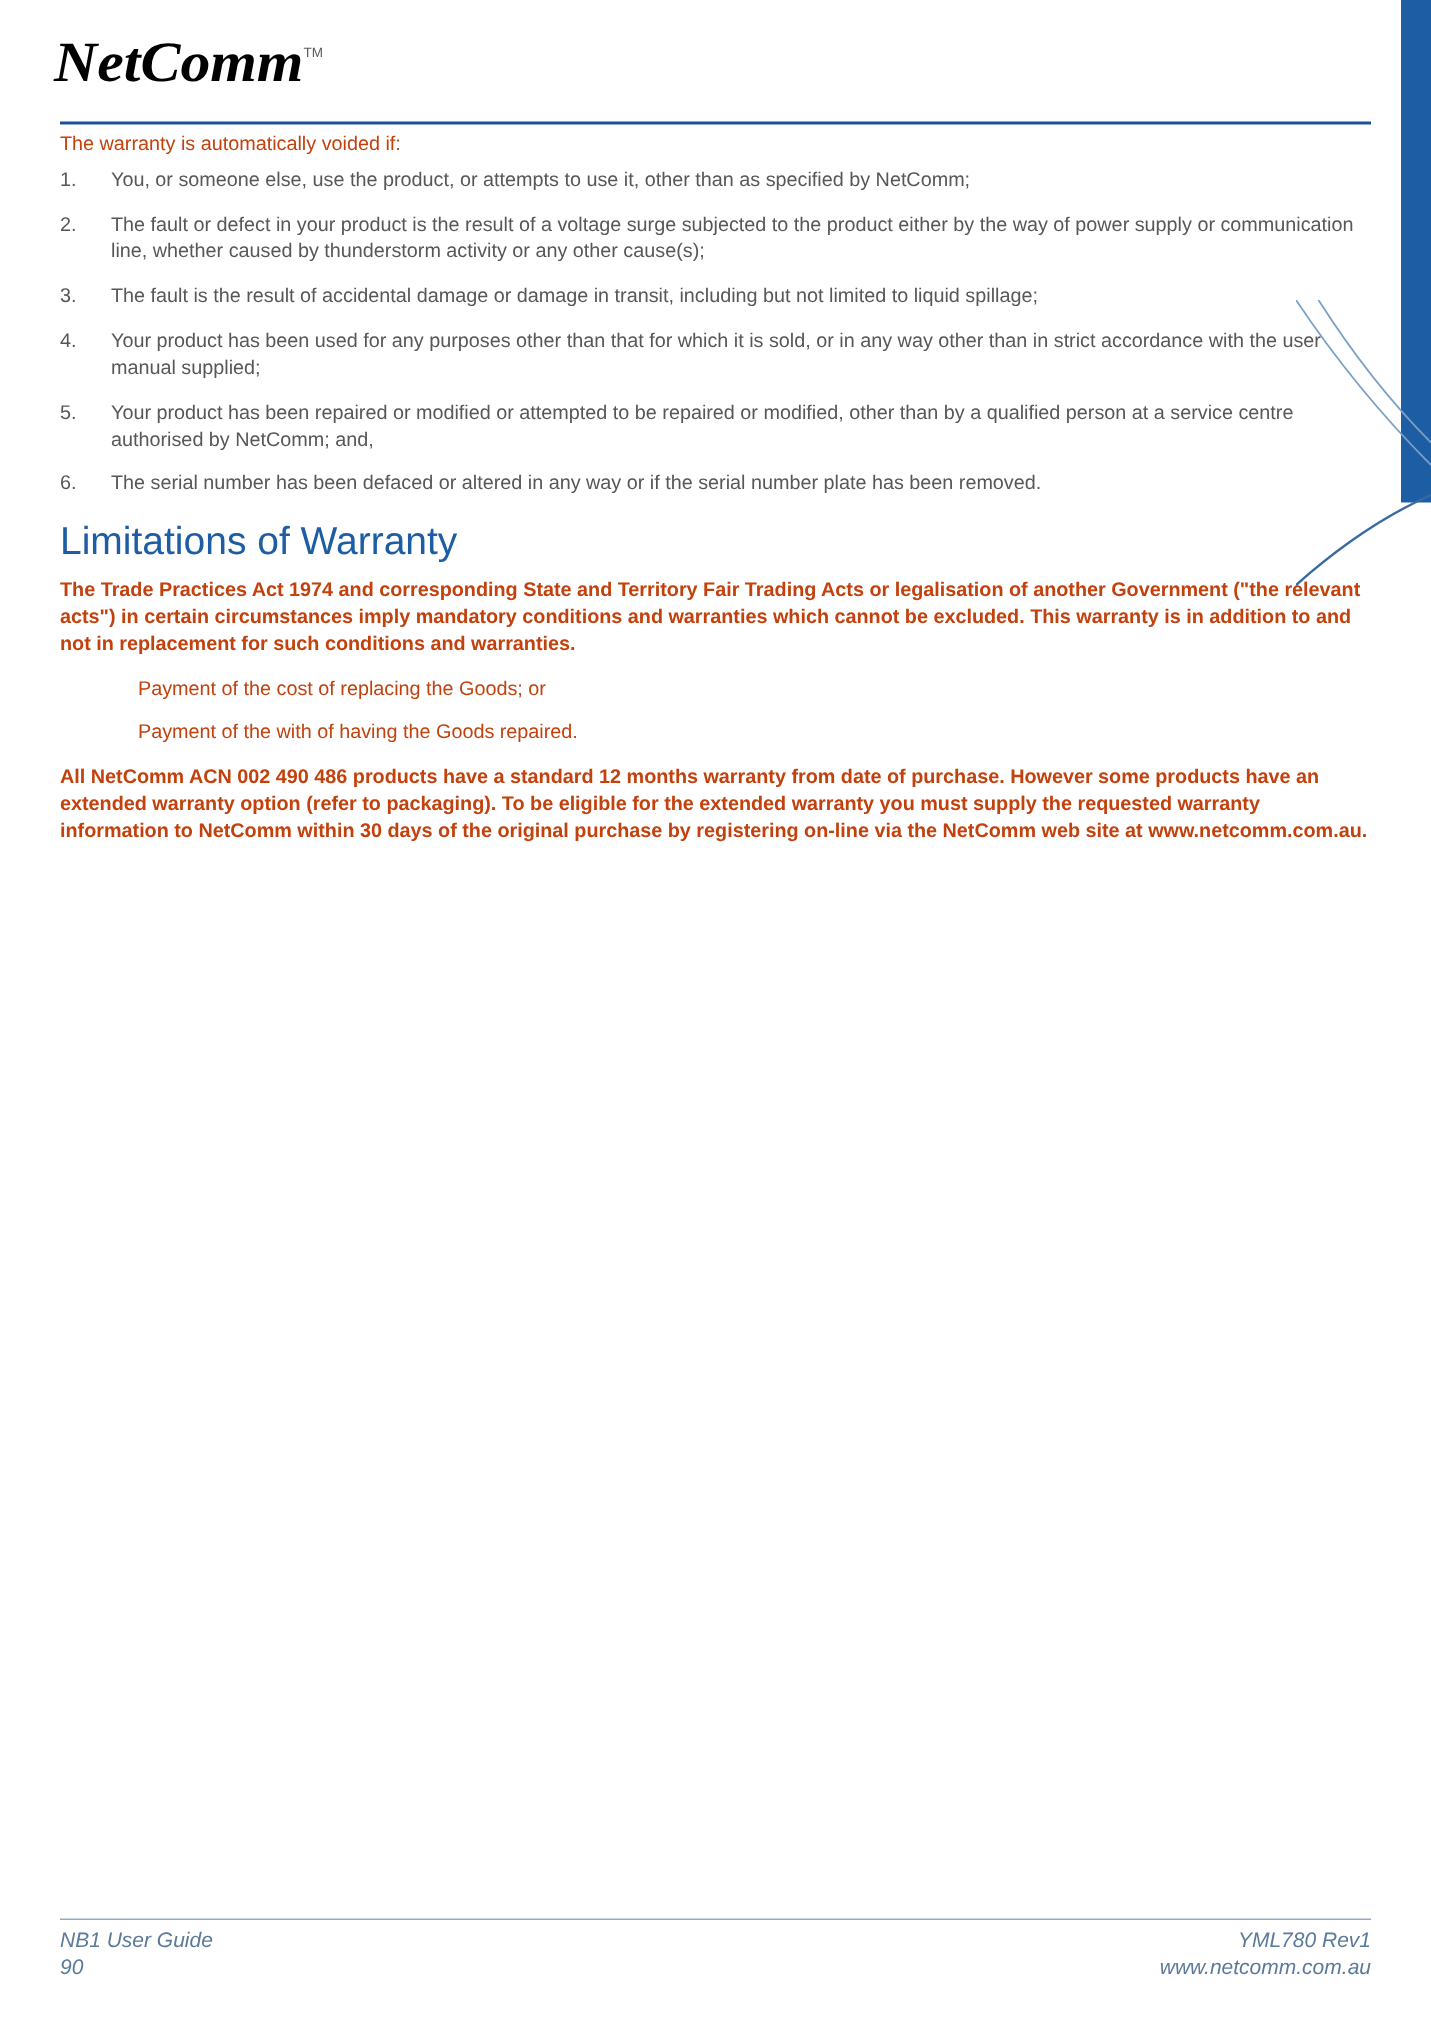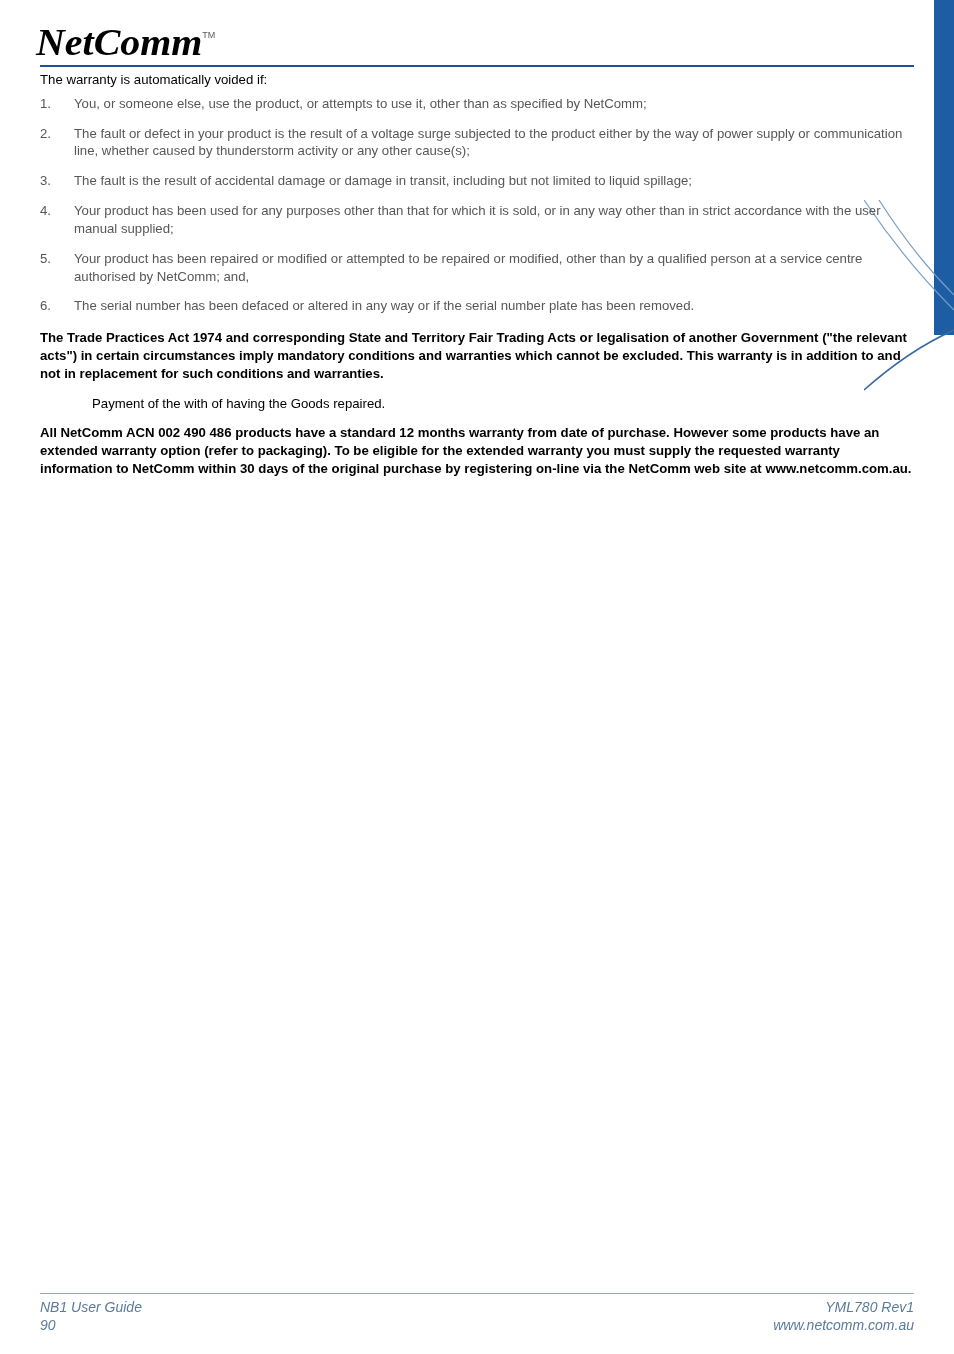--- a/index.html
+++ b/index.html
@@ -10,21 +10,21 @@
     background: #fff;
     position: relative;
     color: #575757;
   }
   .page {
     padding: 20px 40px 60px 40px;
   }
   .logo-row {
     display: flex;
     align-items: flex-start;
-    margin-bottom: 1px;
+    margin-bottom: 17px;
   }
   .logo-text {
     font-family: Georgia, 'Times New Roman', serif;
     font-weight: bold;
     font-style: italic;
     font-size: 38px;
     letter-spacing: 0px;
     color: #000;
     transform: scaleX(1.05);
   }
@@ -32,21 +32,21 @@
     font-size: 9px;
     color: #5a5a5a;
     margin-left: 4px;
     margin-top: 10px;
   }
   .header-rule {
     height: 2px;
     background: #1d4f9c;
     margin-bottom: 4px;
   }
-  p { font-size: 13.2px; line-height: 1.35; color: #000000; }
+  p { font-size: 13.2px; line-height: 1.35; color: #c2410c; }
   .intro-line { margin-bottom: 6px; }
   ol.voided-list {
     list-style: none;
     counter-reset: item;
     margin: 6px 0 14px 0;
   }
   ol.voided-list li {
     counter-increment: item;
     position: relative;
     padding-left: 34px;
@@ -89,21 +89,21 @@
     top: 200px;
     right: 0;
     width: 90px;
     height: 200px;
     pointer-events: none;
   }
   .footer {
     position: absolute;
     left: 40px;
     right: 40px;
-    bottom: 20px;
+    bottom: 34px;
   }
   .footer-rule {
     height: 1px;
     background: #9aa7c4;
     margin-bottom: 4px;
   }
   .footer-row {
     display: flex;
     justify-content: space-between;
     font-family: Candara, "Segoe UI", "Trebuchet MS", sans-serif;
@@ -138,24 +138,26 @@
 
   <ol class="voided-list">
     <li>You, or someone else, use the product, or attempts to use it, other than as specified by NetComm;</li>
     <li>The fault or defect in your product is the result of a voltage surge subjected to the product either by the way of power supply or communication line, whether caused by thunderstorm activity or any other cause(s);</li>
     <li>The fault is the result of accidental damage or damage in transit, including but not limited to liquid spillage;</li>
     <li>Your product has been used for any purposes other than that for which it is sold, or in any way other than in strict accordance with the user manual supplied;</li>
     <li>Your product has been repaired or modified or attempted to be repaired or modified, other than by a qualified person at a service centre authorised by NetComm; and,</li>
     <li>The serial number has been defaced or altered in any way or if the serial number plate has been removed.</li>
   </ol>
 
+  <h1 class="section-title">Limitations of Warranty</h1>
 
   <p class="para">The Trade Practices Act 1974 and corresponding State and Territory Fair Trading Acts or legalisation of another Government ("the relevant acts") in certain circumstances imply mandatory conditions and warranties which cannot be excluded. This warranty is in addition to and not in replacement for such conditions and warranties.</p>
 
   <div class="indented-list">
+    <p>Payment of the cost of replacing the Goods; or</p>
     <p>Payment of the with of having the Goods repaired.</p>
   </div>
 
   <p class="para">All NetComm ACN 002 490 486 products have a standard 12 months warranty from date of purchase. However some products have an extended warranty option (refer to packaging). To be eligible for the extended warranty you must supply the requested warranty information to NetComm within 30 days of the original purchase by registering on-line via the NetComm web site at www.netcomm.com.au.</p>
 
 </div>
 
 <div class="footer">
   <div class="footer-rule"></div>
   <div class="footer-row">

